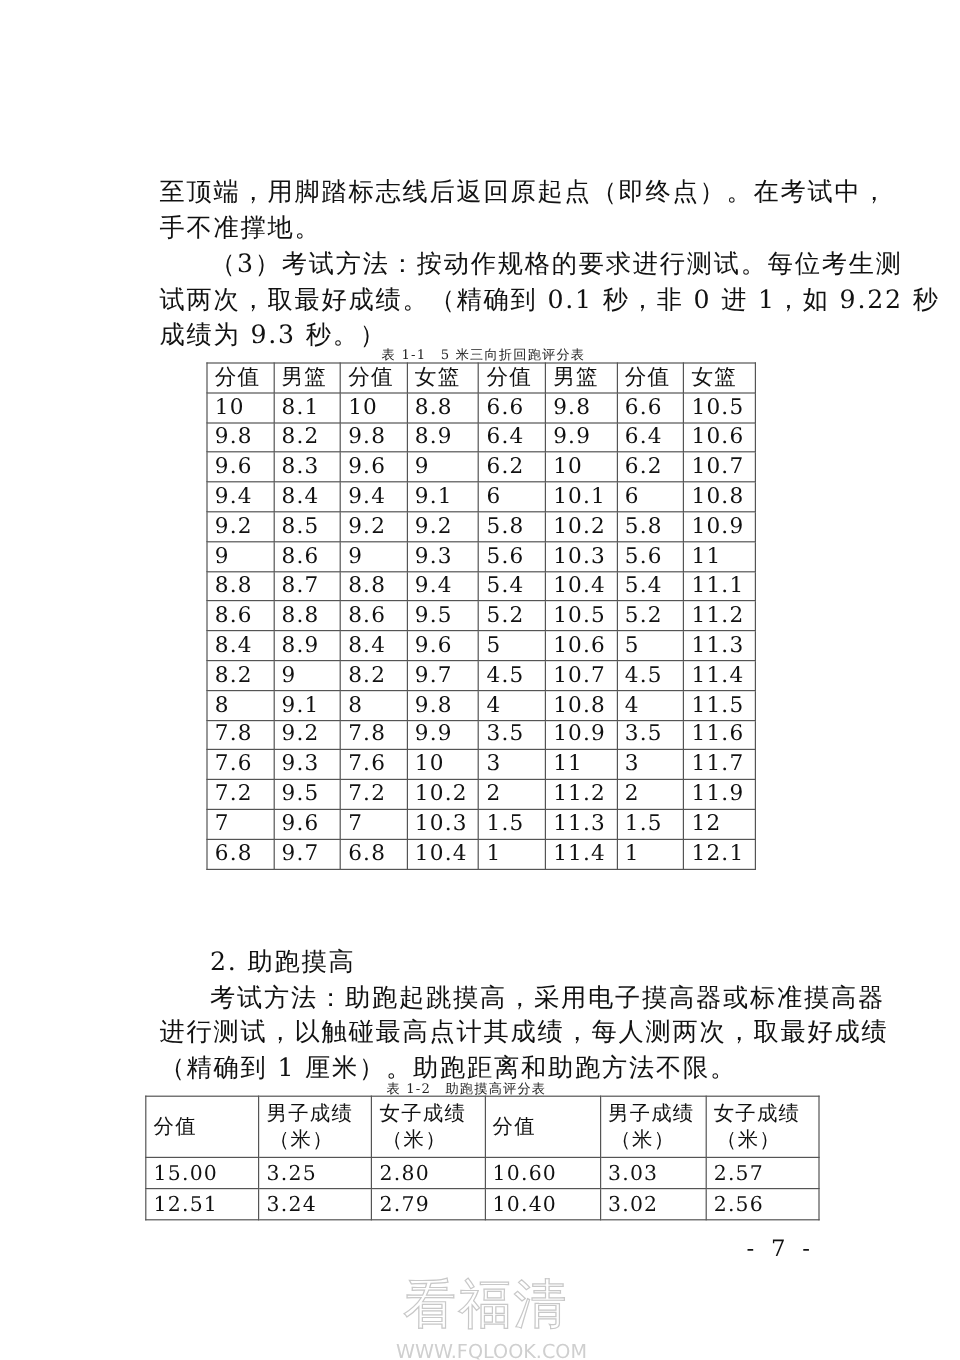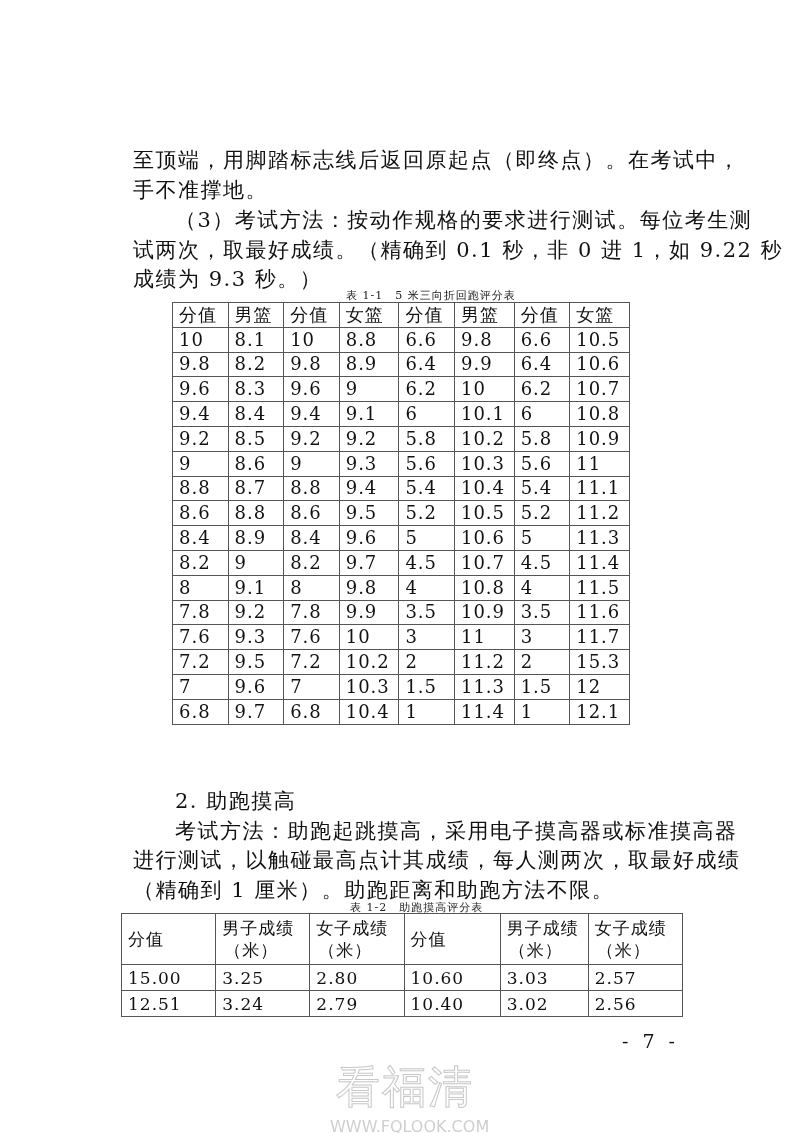--- a/index.html
+++ b/index.html
@@ -1,19 +1,19 @@
 <!DOCTYPE html>
 <html><head>
 <meta charset="utf-8">
 <style>
   html, body { margin: 0; padding: 0; background: #ffffff; }
   body { width: 800px; height: 1133px; position: relative; overflow: hidden;
          font-family: "DejaVu Serif", "Liberation Serif", serif; color: #111; }
   .para { position: absolute; font-size: 21px; line-height: 29px; letter-spacing: 1.5px; white-space: nowrap; margin-left: 25px; }
-  .caption { position: absolute; font-size: 11px; letter-spacing: 1px; color: #222; white-space: nowrap; margin-left: 28px; }
+  .caption { position: absolute; font-size: 11px; letter-spacing: 1px; color: #222; white-space: nowrap; }
   table { position: absolute; border-collapse: collapse; }
   td { border: 1.5px solid #555; font-size: 18px; padding: 0 0 0 6px; text-align: left; vertical-align: middle; letter-spacing: 1px; }
   #t1 { left: 172px; top: 302px; width: 458px; }
   #t1 td { height: 23.8px; line-height: 20px; width: 57px; }
   #t2 { left: 121px; top: 913px; width: 562px; }
   #t2 td { height: 25px; line-height: 22px; font-size: 17px; }
   #t2 tr.hd td { height: 50px; }
   #t2 td.c0 { width: 86px; } #t2 td.c1 { width: 86px; } #t2 td.c2 { width: 86px; }
   #t2 td.c3 { width: 88px; } #t2 td.c4 { width: 80px; } #t2 td.c5 { width: 86px; }
   .hdline { display: block; }
@@ -178,21 +178,21 @@
         <td>11.7</td>
       </tr>
       <tr>
         <td>7.2</td>
         <td>9.5</td>
         <td>7.2</td>
         <td>10.2</td>
         <td>2</td>
         <td>11.2</td>
         <td>2</td>
-        <td>15.3</td>
+        <td>11.9</td>
       </tr>
       <tr>
         <td>7</td>
         <td>9.6</td>
         <td>7</td>
         <td>10.3</td>
         <td>1.5</td>
         <td>11.3</td>
         <td>1.5</td>
         <td>12</td>

